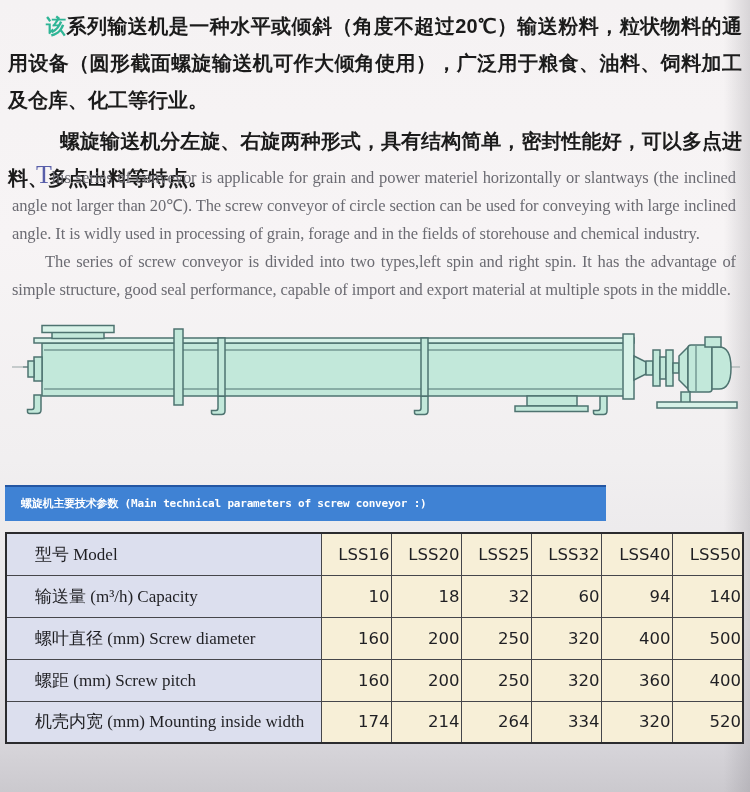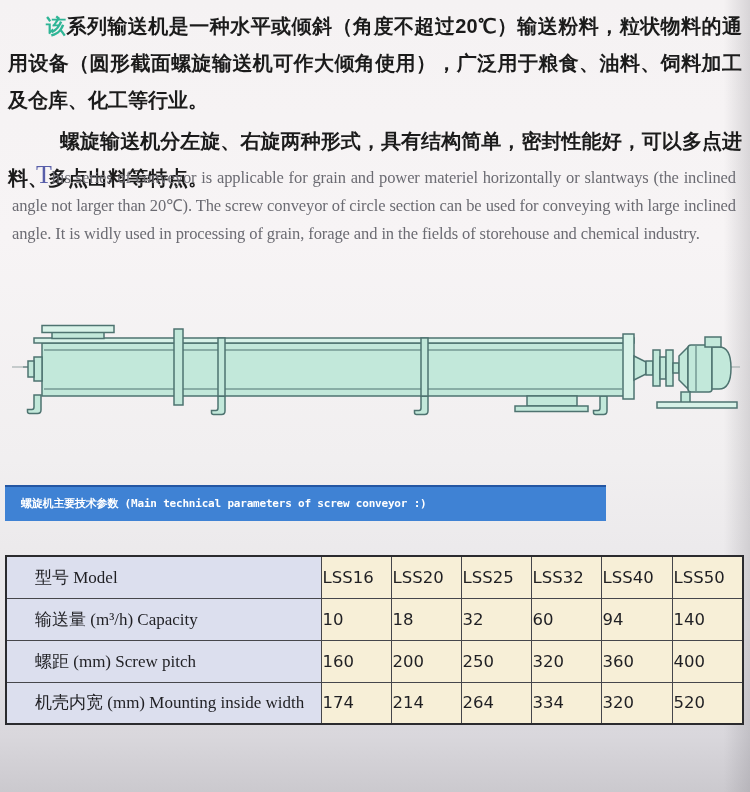--- a/index.html
+++ b/index.html
@@ -57,53 +57,54 @@
     color:var(--band-text);
     font-family:"DejaVu Sans Mono", monospace;
     font-weight:bold;font-size:11px;line-height:33px;
     letter-spacing:-0.2px;
     padding-left:16px;
     white-space:nowrap;overflow:hidden;
   }
 
   
   .params{
-    position:absolute;left:5px;top:555px;width:737px;
+    position:absolute;left:5px;top:532px;width:737px;
     border-collapse:collapse;table-layout:fixed;
     border:2.5px solid var(--table-outer);
   }
   .params th,.params td{
     border:1.4px solid var(--table-border);
     height:42px;box-sizing:border-box;
     color:var(--table-text);
   }
   .params th{
     background:var(--table-label-bg);
     font-family:"Liberation Serif", serif;
     font-weight:normal;font-size:17px;
     text-align:left;padding-left:28px;
   }
   .params td{
     background:var(--table-value-bg);
     font-family:"DejaVu Sans", sans-serif;
-    font-size:16.5px;text-align:left;
+    font-size:16.5px;text-align:right;
   }
 </style>
 </head>
 <body>
 
 <div class="page">
 
   <div class="cn-wrap">
     <p class="cn cn1"><span class="lead-cn">该</span><span>系列输送机是一种水平或倾斜（角度不超过20℃）输送粉料，粒状物料的通用设备（圆形截面螺旋输送机可作大倾角使用），广泛用于粮食、油料、饲料加工及仓库、化工等行业。</span></p>
     <p class="cn cn2">螺旋输送机分左旋、右旋两种形式，具有结构简单，密封性能好，可以多点进料、多点出料等特点。</p>
   </div>
 
   <div class="en-wrap">
     <p class="en en1"><span class="lead-en">T</span><span>his series of conveyor is applicable for grain and power materiel horizontally or slantways  (the inclined angle not larger than 20℃).  The screw conveyor of circle section can be used for conveying with large inclined angle. It is widly used in processing of grain, forage and in the fields of storehouse and chemical industry.</span></p>
+    <p class="en en2">The series of screw conveyor is divided into two types,left spin  and right spin. It has the advantage of simple structure, good seal performance, capable of import and export material at multiple spots in the middle.</p>
   </div>
 
   <svg class="drawing" viewBox="0 0 750 120" aria-hidden="true">
     <defs>
       <path id="leg" d="M0,0 h7 v15 q0,3.5 -3.5,3.5 h-8 q-2,0 -2,-2 v-2 h4.5 q2,0 2,-2.5 z" class="f"></path>
     </defs>
 
     <line class="cl" x1="12" y1="67" x2="740" y2="67" stroke-dasharray="18 5 3 5"></line>
 
     <use href="#leg" transform="translate(34,95)"></use>
@@ -172,20 +173,29 @@
       <tr>
         <th>输送量 (m³/h) Capacity</th>
         <td>10</td>
         <td>18</td>
         <td>32</td>
         <td>60</td>
         <td>94</td>
         <td>140</td>
       </tr>
       <tr>
+        <th>螺叶直径 (mm) Screw diameter</th>
+        <td>160</td>
+        <td>200</td>
+        <td>250</td>
+        <td>320</td>
+        <td>400</td>
+        <td>500</td>
+      </tr>
+      <tr>
         <th>螺距 (mm) Screw pitch</th>
         <td>160</td>
         <td>200</td>
         <td>250</td>
         <td>320</td>
         <td>360</td>
         <td>400</td>
       </tr>
       <tr>
         <th>机壳内宽 (mm) Mounting inside width</th>

